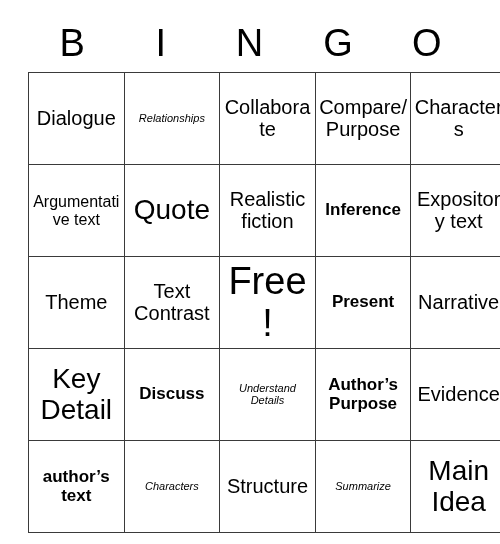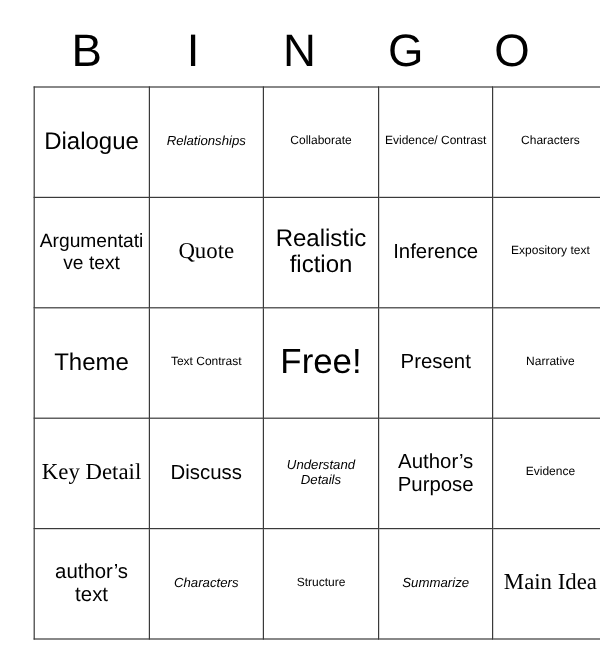--- a/index.html
+++ b/index.html
@@ -52,25 +52,25 @@
     vertical-align: middle;
     line-height: 1.08;
     color: #000000;
     overflow: hidden;
     word-wrap: break-word;
     margin-left: 44px;
   }
   
   .t-xs   { font-size: 16px; }
   .t-s    { font-size: 11px; font-style: italic; }
-  .t-m    { font-size: 10px; }
-  .t-l    { font-size: 17px; }
+  .t-m    { font-size: 20px; }
+  .t-l    { font-size: 17px; font-weight: bold; }
   .t-xl   { font-size: 20px; }
-  .t-xxl  { font-size: 19px; font-family: Liberation Serif, serif; }
-  .t-free { font-size: 29px; }
+  .t-xxl  { font-size: 28px; }
+  .t-free { font-size: 38px; }
   .cell-text {
     display: block;
     width: 100%;
   }
 </style>
 </head>
 <body>
 
 <div id="card">
 
@@ -88,21 +88,21 @@
         <td>
             <span class="cell-text t-xl">Dialogue</span>
           </td>
         <td>
             <span class="cell-text t-s">Relationships</span>
           </td>
         <td>
             <span class="cell-text t-m">Collaborate</span>
           </td>
         <td>
-            <span class="cell-text t-m">Evidence/ Contrast</span>
+            <span class="cell-text t-m">Compare/ Purpose</span>
           </td>
         <td>
             <span class="cell-text t-m">Characters</span>
           </td>
       </tr>
       <tr>
         <td>
             <span class="cell-text t-xs">Argumentative text</span>
           </td>
         <td>

